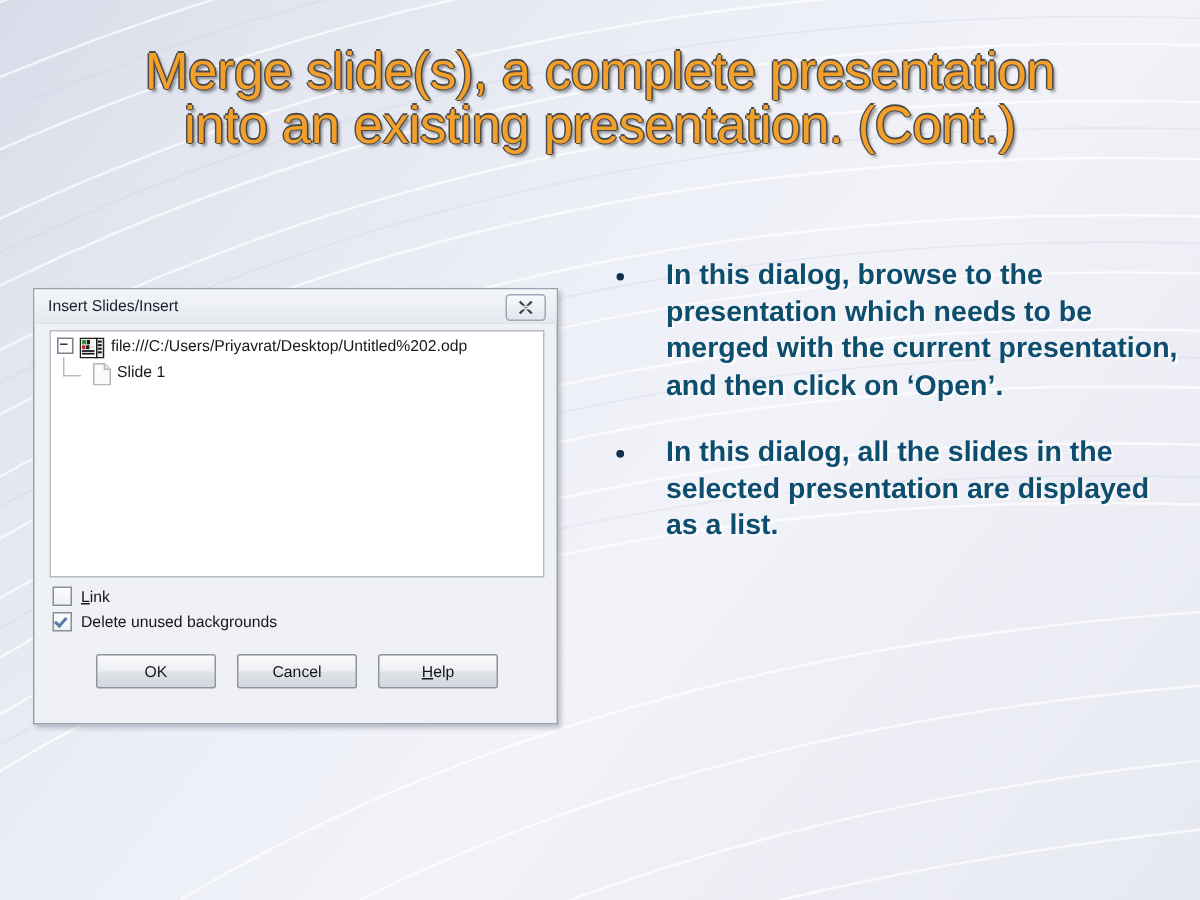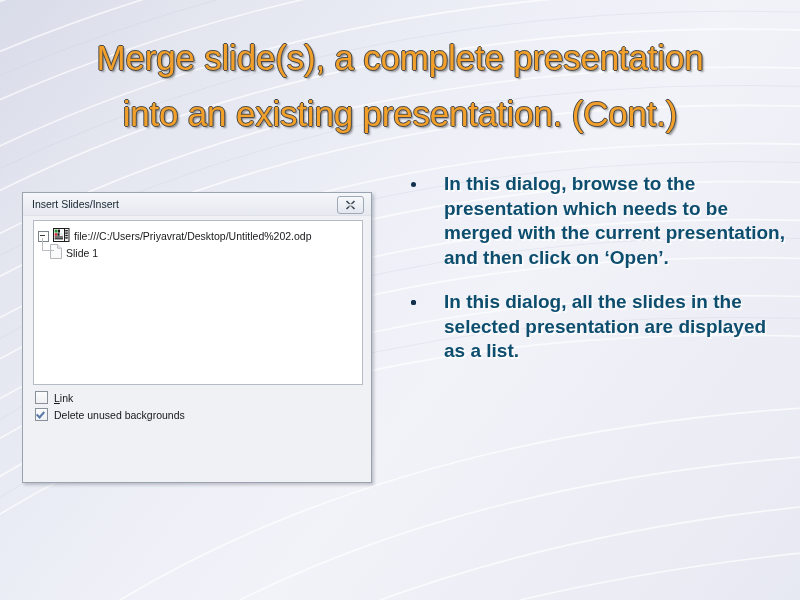--- a/index.html
+++ b/index.html
@@ -32,21 +32,21 @@
   }
 
   
   #title {
     position: absolute;
     left: 28px;
     top: 30px;
     width: 744px;
     text-align: center;
     font-size: 35px;
-    line-height: 56px;
+    line-height: 36px;
     font-weight: normal;
     color: #f3a02a;
     letter-spacing: -0.2px;
     text-shadow:
       1px 0 0 #4b4b4b,
      -1px 0 0 #4b4b4b,
       0 1px 0 #4b4b4b,
       0 -1px 0 #4b4b4b,
       2px 2px 2px rgba(60,60,60,0.55);
     white-space: pre-line;
@@ -134,25 +134,25 @@
     height: 165px;
     background: #ffffff;
     border: 1px solid #b6bcc6;
     box-sizing: border-box;
     overflow: hidden;
   }
   .tree-row {
     position: relative;
     height: 17px;
     display: flex;
-    align-items: flex-end;
+    align-items: flex-start;
     white-space: nowrap;
   }
   #tree-root-row { margin-top: 4px; padding-left: 4px; }
-  #tree-child-row { padding-left: 16px; }
+  #tree-child-row { padding-left: 28px; }
   .expander {
     width: 9px;
     height: 9px;
     border: 1px solid #7b8189;
     background: #fdfdfd;
     position: relative;
     margin-right: 4px;
     flex: 0 0 auto;
     cursor: pointer;
   }
@@ -341,16 +341,27 @@
     <div class="check-row" id="row-link">
       <span class="checkbox"></span>
       <span class="check-label"><span class="mn">L</span><span>ink</span></span>
     </div>
 
     <div class="check-row" id="row-delete-bg">
       <span class="checkbox checked"></span>
       <span class="check-label"><span>Delete unused back</span><span class="mn">g</span><span>rounds</span></span>
     </div>
 
+    <div id="dialog-buttons">
+      <div class="dlg-button">
+        <span>OK</span>
+      </div>
+      <div class="dlg-button">
+        <span>Cancel</span>
+      </div>
+      <div class="dlg-button">
+        <span><span class="mn">H</span><span>elp</span></span>
+      </div>
+    </div>
 
   </div>
 
 </div>
 
 </body></html>

